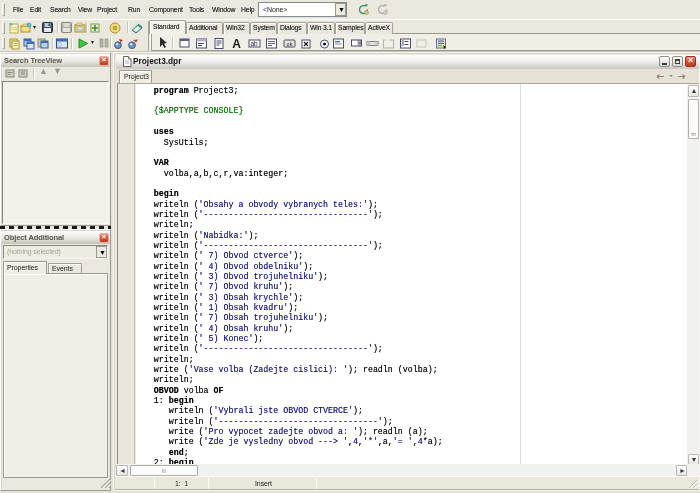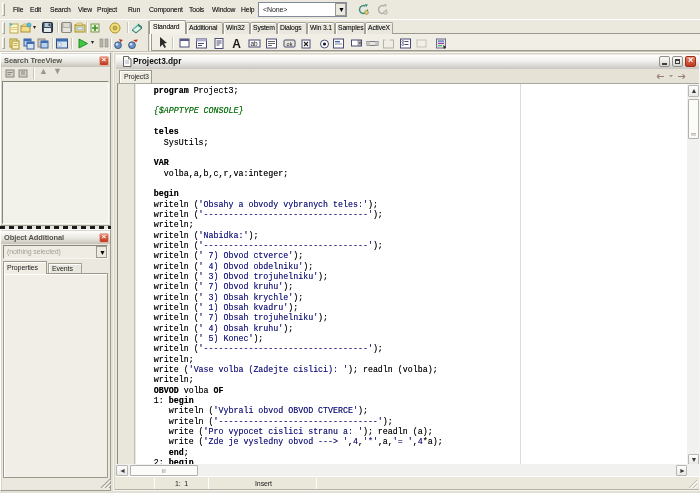--- a/index.html
+++ b/index.html
@@ -8,21 +8,21 @@
   .ui7 { font-size:7px; letter-spacing:-0.1px; color:#1A1A1A; white-space:nowrap; line-height:8px; }
   .ui65 { font-size:6.8px; letter-spacing:-0.15px; color:#1A1A1A; white-space:nowrap; line-height:8px; text-shadow:0 0 0.5px rgba(0,0,0,0.4); }
   svg { filter:blur(0.28px); display:block; }
   .cap { font-size:7.5px; font-weight:bold; color:#54524A; letter-spacing:-0.1px; white-space:nowrap; }
   span { line-height:1; }
   .code { position:absolute; font-family:"Liberation Mono",monospace; font-size:8.3px;
     line-height:10.35px; color:#000; white-space:pre; text-shadow:0 0 0.55px rgba(0,0,20,0.55); }
   .code i { font-style:normal; }
   .code i.kw { font-weight:bold; color:#000; }
   .code i.st { color:#151591; }
-  .code i.cm { color:#008000;font-style:italic; }
+  .code i.cm { color:#008000; }
 </style></head>
 <body>
 <div class="abs" style="left:0;top:0;width:700px;height:493px;">
 <div class="abs" style="left:0px;top:0px;width:700px;height:19px;background:#EBE8DE;"></div>
     <div class="abs" style="left:2px;top:3px;width:3px;height:13px;border-left:1px solid #fff;border-top:1px solid #fff;border-right:1px solid #A9A698;border-bottom:1px solid #A9A698;background:#E2DFD4;"></div>
     <span class="ui65" style="position:absolute;left:13px;top:6px;">File</span>
     <span class="ui65" style="position:absolute;left:30px;top:6px;">Edit</span>
     <span class="ui65" style="position:absolute;left:50px;top:6px;">Search</span>
     <span class="ui65" style="position:absolute;left:78px;top:6px;">View</span>
     <span class="ui65" style="position:absolute;left:97px;top:6px;">Project</span>
@@ -392,21 +392,21 @@
       </div>
       <div class="abs" style="left:3px;top:30px;width:582px;height:1px;background:#A9A7A2;"></div>
       <div class="abs" style="left:3px;top:31px;width:1px;height:380px;background:#8F8D80;"></div>
       <div class="abs" style="left:4px;top:31px;width:17px;height:380px;background:#E9E7DB;border-right:1px solid #C2BFB2;"></div>
       <div class="abs" style="left:22px;top:31px;width:551px;height:380px;background:#FFFFFF;"></div>
       <div class="abs" style="left:406px;top:31px;width:1px;height:380px;background:#DEDCD2;"></div>
       <pre class="code" style="left:23.8px;top:32.8px;margin-left:16px;"><i class="kw">program</i> Project3;
 
 <i class="cm">{$APPTYPE CONSOLE}</i>
 
-<i class="kw">teles</i>
+<i class="kw">uses</i>
   SysUtils;
 
 <i class="kw">VAR</i>
   volba,a,b,c,r,va:integer;
 
 <i class="kw">begin</i>
 writeln (<i class="st">'Obsahy a obvody vybranych teles:'</i>);
 writeln (<i class="st">'---------------------------------'</i>);
 writeln;
 writeln (<i class="st">'Nabidka:'</i>);
@@ -419,23 +419,23 @@
 writeln (<i class="st">' 1) Obsah kvadru'</i>);
 writeln (<i class="st">' 7) Obsah trojuhelniku'</i>);
 writeln (<i class="st">' 4) Obsah kruhu'</i>);
 writeln (<i class="st">' 5) Konec'</i>);
 writeln (<i class="st">'---------------------------------'</i>);
 writeln;
 write (<i class="st">'Vase volba (Zadejte cislici): '</i>); readln (volba);
 writeln;
 <i class="kw">OBVOD</i> volba <i class="kw">OF</i>
 1: <i class="kw">begin</i>
-   writeln (<i class="st">'Vybrali obvod OBVOD CTVERCE'</i>);
+   writeln (<i class="st">'Vybrali jste OBVOD CTVERCE'</i>);
    writeln (<i class="st">'--------------------------------'</i>);
-   write (<i class="st">'Pro vypocet cislici stranu a: '</i>); readln (a);
+   write (<i class="st">'Pro vypocet zadejte obvod a: '</i>); readln (a);
    write (<i class="st">'Zde je vysledny obvod ---&gt; '</i>,<i class="st">4</i>,<i class="st">'*'</i>,a,<i class="st">'= '</i>,<i class="st">4</i>*a);
    <i class="kw">end</i>;
 2: <i class="kw">begin</i></pre>
       <div class="abs" style="left:573px;top:31px;width:12px;height:380px;background:#F1F1F0;">
         <div class="abs" style="left:1px;top:1px;width:11px;height:12px;background:linear-gradient(180deg,#FEFEFE,#E8E8E6);border:1px solid #B9B7B1;border-radius:1px;">
           <span style="position:absolute;left:1.5px;top:1px;font-size:7px;color:#3A3A38;">▲</span>
         </div>
         <div class="abs" style="left:1px;top:15px;width:11px;height:40px;background:#FBFBFA;border:1px solid #B2B0AA;border-radius:1px;">
           <div class="abs" style="left:2px;top:33px;width:5px;height:3px;background:#D8D6D2;border-top:1px solid #BEBCB6;"></div>
         </div>

